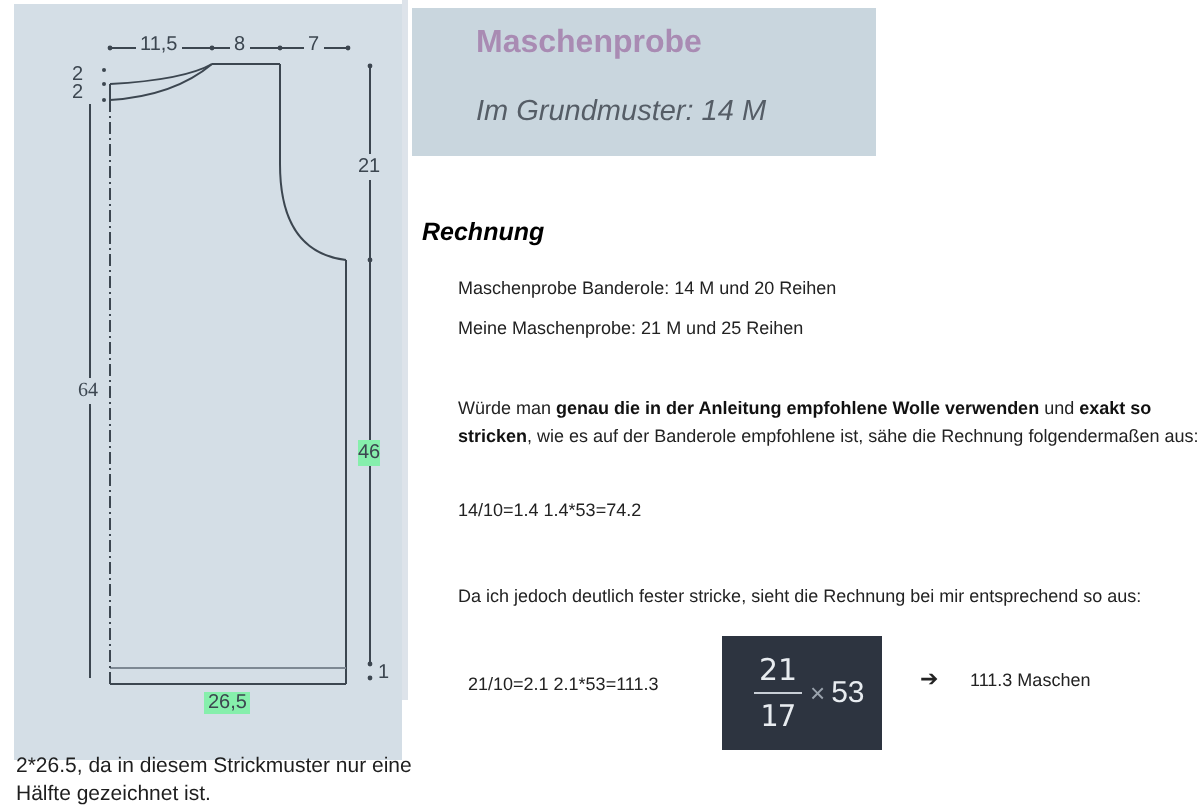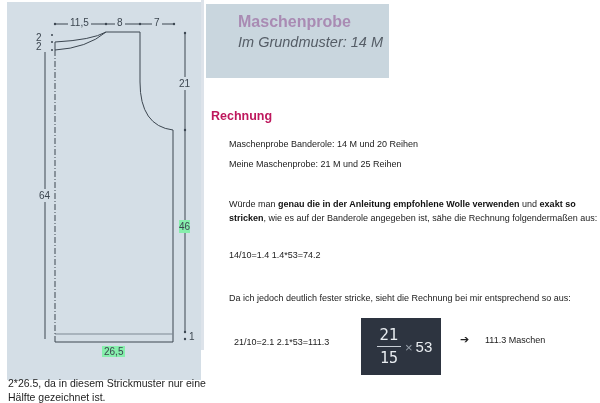--- a/index.html
+++ b/index.html
@@ -1,26 +1,26 @@
 <!DOCTYPE html>
 <html><head>
   <meta charset="utf-8">
   <style>
     html, body { margin:0; padding:0; }
     body { width:600px; height:403px; background:#ffffff; position:relative; overflow:hidden; font-family:"Liberation Sans", sans-serif; color:#222; }
     .photo { position:absolute; left:7px; top:2px; width:194px; height:378px; background:#d4dee6; }
     .photo svg { position:absolute; left:0; top:0; }
     .dim { position:absolute; font-size:10px; color:#3c4650; font-family:"Liberation Sans", sans-serif; }
     .caption { position:absolute; left:8px; top:376px; width:200px; font-size:10.5px; line-height:14px; color:#1e1e1e; }
-    .swatch-card { position:absolute; left:206px; top:4px; width:183px; height:74px; background:#c9d6de; }
+    .swatch-card { position:absolute; left:206px; top:4px; width:232px; height:74px; background:#c9d6de; }
     .swatch-title { position:absolute; left:32px; top:9px; font-size:16px; font-weight:bold; color:#a98bb3; font-family:"Liberation Sans", sans-serif; }
     .swatch-line { position:absolute; left:32px; font-size:14.5px; font-style:italic; color:#555d66; }
-    .sl1 { top:30px;text-align:right; } .sl2 { top:49px; }
+    .sl1 { top:44px;text-align:right; } .sl2 { top:49px; }
     .vbar { position:absolute; left:201px; top:0px; width:3px; height:350px; background:#dde3ea; }
-    .h { position:absolute; left:211px; top:109px; font-size:12.5px; font-weight:bold; color:#be185d; }
+    .h { position:absolute; left:211px; top:109px; font-size:12.5px; font-weight:bold; color:#000000;font-style:italic; }
     .p { position:absolute; left:211px; font-size:9px; color:#222; line-height:14px;margin-left:18px; }
     .p b { font-weight:bold; color:#111; }
     .p1 { top:137px; } .p2 { top:157px;text-align:right; }
     .p3 { top:197px; width:385px; }
     .p4 { top:248px; }
     .p5 { top:291px; }
     .calc { position:absolute; left:216px; top:335px; font-size:9px;text-align:right; }
     .formula { position:absolute; left:361px; top:318px; width:80px; height:57px; background:#2d3440; color:#e8ecf0; }
     .frac { position:absolute; left:16px; top:8px; width:24px; text-align:center; font-size:15px; font-family:"DejaVu Sans", sans-serif; }
     .frac .num { display:block; line-height:18px; }
@@ -71,50 +71,50 @@
         <circle cx="45" cy="40" r="1"></circle>
         <circle cx="45" cy="48" r="1"></circle>
     </g>
   </svg>
   <span class="dim" style="left:61px;top:15px;background:#d4dee6;padding:0 2px;">11,5</span>
   <span class="dim" style="left:108px;top:15px;background:#d4dee6;padding:0 2px;">8</span>
   <span class="dim" style="left:145px;top:15px;background:#d4dee6;padding:0 2px;">7</span>
   <span class="dim" style="left:29px;top:30px;">2</span>
   <span class="dim" style="left:29px;top:39px;">2</span>
   <span class="dim" style="left:172px;top:75px;background:#d4dee6;padding:1px 0;">21</span>
-  <span class="dim" style="left:32px;top:187px;background:#d4dee6;padding:1px 0;">64</span>
+  <span class="dim" style="left:32px;top:187px;background:#d4dee6;padding:1px 0;font-family:Liberation Serif, serif;">64</span>
   <span class="dim" style="left:172px;top:218px;background:#86efac;padding:1px 0;">46</span>
   <span class="dim" style="left:182px;top:329px;">1</span>
   <span class="dim" style="left:95px;top:344px;background:#86efac;padding:0 2px;">26,5</span>
 </div>
 
 <div class="vbar"></div>
 
 <div class="caption">2*26.5, da in diesem Strickmuster nur eine Hälfte  gezeichnet ist.</div>
 
 <div class="swatch-card">
   <span class="swatch-title">Maschenprobe</span>
   <span class="swatch-line sl1">Im Grundmuster: 14 M</span>
 </div>
 
 <div class="h">Rechnung</div>
 <div class="p p1">Maschenprobe Banderole: 14 M und 20 Reihen</div>
 <div class="p p2">Meine Maschenprobe:  21 M und 25 Reihen</div>
 <div class="p p3">
-  <span>Würde man </span><b>genau die in der Anleitung empfohlene Wolle verwenden</b><span> und </span><b>exakt so stricken</b><span>, wie es auf der Banderole angegeben ist, sähe die Rechnung folgendermaßen aus:</span>
+  <span>Würde man </span><b>genau die in der Anleitung empfohlene Wolle verwenden</b><span> und </span><b>exakt so stricken</b><span>, wie es auf der Banderole empfohlene ist, sähe die Rechnung folgendermaßen aus:</span>
 </div>
 <div class="p p4">14/10=1.4  1.4*53=74.2</div>
 <div class="p p5">Da ich jedoch deutlich fester stricke, sieht die Rechnung bei mir entsprechend so aus:</div>
 <div class="calc p">21/10=2.1  2.1*53=111.3</div>
 
 <div class="formula">
   <div class="frac">
     <span class="num">21</span>
     <span class="bar"></span>
-    <span class="den">15</span>
+    <span class="den">17</span>
   </div>
   <div class="times">
     <span class="x">×</span><span>53</span>
   </div>
 </div>
 
 <div class="arrow">➔</div>
 <div class="result">111.3 Maschen</div>
 
 </body></html>

